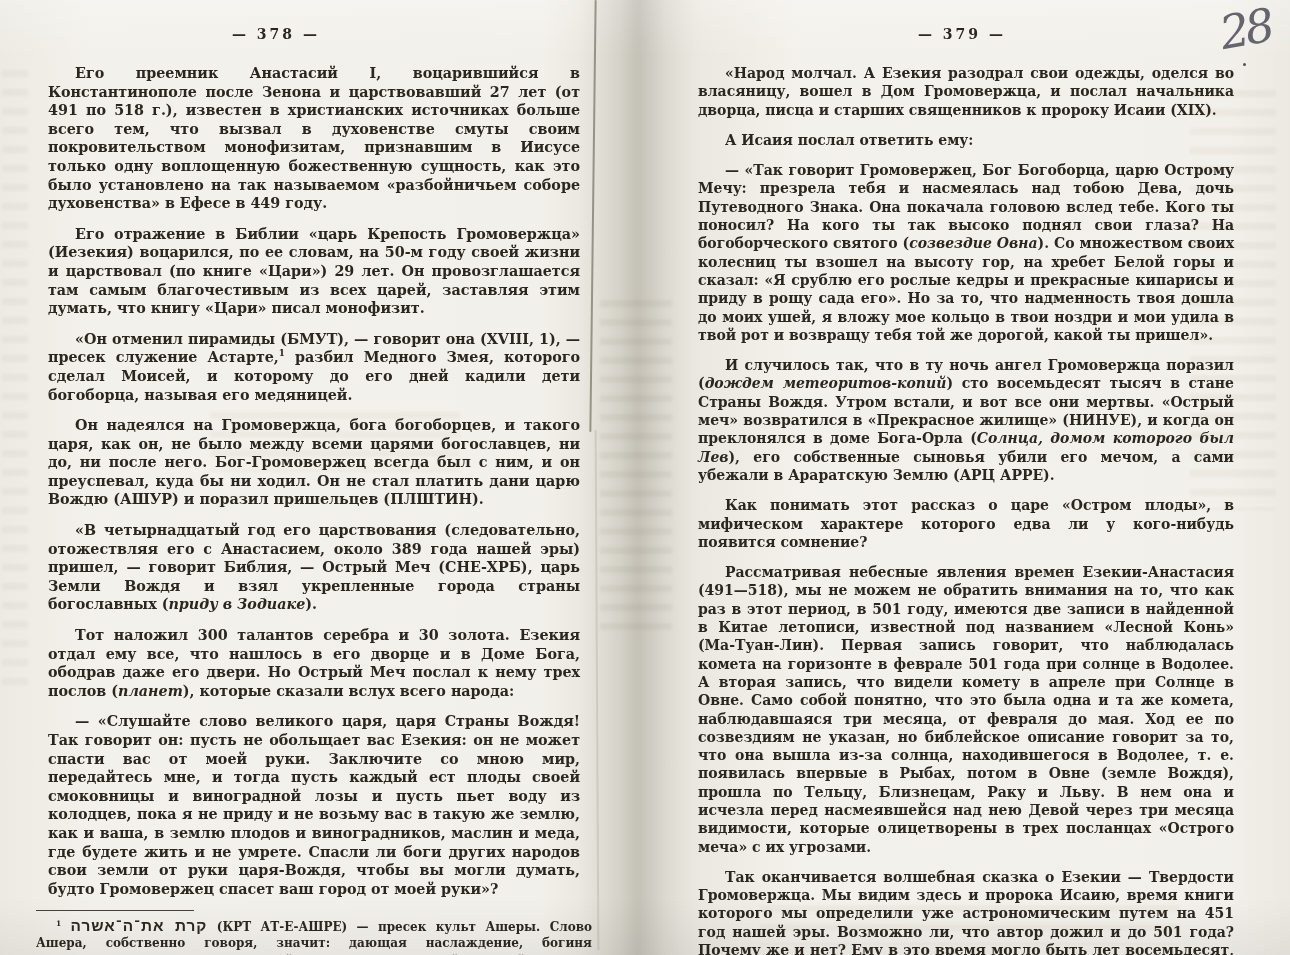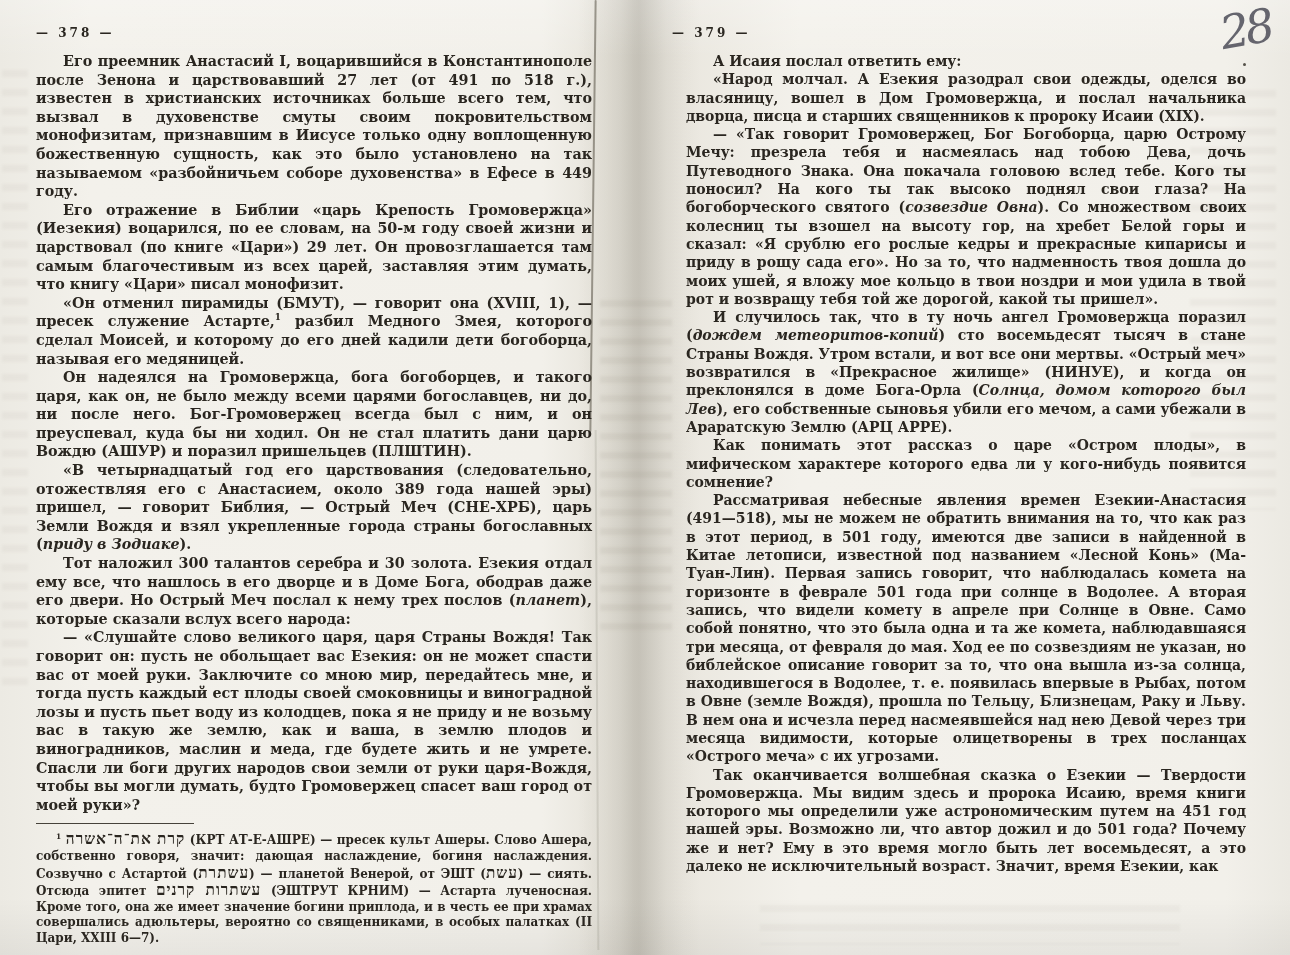--- a/index.html
+++ b/index.html
@@ -10,30 +10,30 @@
       linear-gradient(90deg,#eceae3 0,#f3f1eb 7%,#f2f0ea 42%,#e6e3da 47%,#dcd9cf 49.2%,#eae7df 53%,#f3f1eb 62%,#f2f0ea 95%,#ebe9e2 100%);
     font-family:"DejaVu Serif","Liberation Serif",serif;
     color:#2a2620;
   }
   .gutter-shadow{position:absolute;left:578px;top:0;width:122px;height:955px;pointer-events:none;
     background:linear-gradient(90deg, rgba(0,0,0,0) 0, rgba(60,54,44,.08) 35%, rgba(60,54,44,.15) 50%, rgba(60,54,44,.05) 72%, rgba(0,0,0,0) 100%);}
   .page-edge{position:absolute;left:592px;top:0;width:2px;height:432px;background:rgba(88,82,70,.55);
     transform:rotate(.7deg);border-radius:2px;}
   .page-edge-low{position:absolute;left:596px;top:430px;width:2px;height:520px;background:rgba(88,82,70,.14);
     transform:rotate(-.3deg);}
-  .page-head{position:absolute;top:26px;font-size:12px;font-weight:bold;letter-spacing:3px;text-align:left;}
+  .page-head{position:absolute;top:26px;font-size:14px;font-weight:bold;letter-spacing:3px;text-align:center;}
   .head-378{left:36px;width:480px;}
   .head-379{left:672px;width:580px;}
   .col{position:absolute;top:52px;text-align:justify;font-weight:bold;}
   .col-left{left:36px;width:556px;font-size:14.3px;line-height:18.6px;}
   .col-right{left:686px;width:560px;font-size:14px;line-height:18.3px;}
-  .col p{margin:0;text-indent:27px;}
+  .col p{margin:12px;text-indent:27px;}
   .run-i{font-style:italic;font-weight:bold;}
   .run-sup{vertical-align:super;font-size:.62em;line-height:0;}
-  .run-he{font-family:Liberation Serif, serif;font-size:1.28em;font-weight:bold;letter-spacing:1px;}
+  .run-he{font-family:Liberation Sans, sans-serif;font-size:1.28em;font-weight:bold;letter-spacing:1px;}
   .footnote-sep{border:0;border-top:1.6px solid #46423a;width:158px;margin:9px 0 7px 0;}
   .footnote{font-size:12px;line-height:15.6px;font-weight:bold;text-align:justify;}
   .footnote p{text-indent:20px;margin:0;}
   .handwritten{position:absolute;left:1220px;top:2px;font-size:46px;font-style:italic;
     color:rgba(70,70,82,.82);transform:rotate(-10deg);font-family:"DejaVu Serif",serif;font-weight:normal;letter-spacing:-4px;}
   .ink-dot{position:absolute;left:1243px;top:63px;width:3px;height:3px;border-radius:50%;background:#55524a;}
   .smudge{position:absolute;pointer-events:none;filter:blur(1.6px);
     background:repeating-linear-gradient(180deg, rgba(122,114,96,.17) 0 7px, rgba(0,0,0,0) 7px 19px);}
 </style>
 </head>
@@ -64,22 +64,22 @@
     <p><span>«В четырнадцатый год его царствования (следовательно, отожествляя его с Анастасием, около 389 года нашей эры) пришел, — говорит Библия, — Острый Меч (СНЕ-ХРБ), царь Земли Вождя и взял укрепленные города страны богославных (</span><span class="run-i">приду в Зодиаке</span><span>).</span></p>
     <p><span>Тот наложил 300 талантов серебра и 30 золота. Езекия отдал ему все, что нашлось в его дворце и в Доме Бога, ободрав даже его двери. Но Острый Меч послал к нему трех послов (</span><span class="run-i">планет</span><span>), которые сказали вслух всего народа:</span></p>
     <p><span>— «Слушайте слово великого царя, царя Страны Вождя! Так говорит он: пусть не обольщает вас Езекия: он не может спасти вас от моей руки. Заключите со мною мир, передайтесь мне, и тогда пусть каждый ест плоды своей смоковницы и виноградной лозы и пусть пьет воду из колодцев, пока я не приду и не возьму вас в такую же землю, как и ваша, в землю плодов и виноградников, маслин и меда, где будете жить и не умрете. Спасли ли боги других народов свои земли от руки царя-Вождя, чтобы вы могли думать, будто Громовержец спасет ваш город от моей руки»?</span></p>
     <hr class="footnote-sep">
     <div class="footnote">
       <p><span class="run-sup">1</span><span> </span><span class="run-he">קרת את־ה־אשרה</span><span> (КРТ АТ-Е-АШРЕ) — пресек культ Ашеры. Слово Ашера, собственно говоря, значит: дающая наслаждение, богиня наслаждения. Созвучно с Астартой (</span><span class="run-he">עשתרת</span><span>) — планетой Венерой, от ЭШТ (</span><span class="run-he">עשת</span><span>) — сиять. Отсюда эпитет </span><span class="run-he">עשתרות קרנים</span><span> (ЭШТРУТ КРНИМ) — Астарта лученосная. Кроме того, она же имеет значение богини приплода, и в честь ее при храмах совершались адюльтеры, вероятно со священниками, в особых палатках (II Цари, XXIII 6—7).</span></p>
     </div>
   </div>
 
   <div class="col col-right">
+    <p><span>«Народ молчал. А Езекия разодрал свои одежды, оделся во власяницу, вошел в Дом Громовержца, и послал начальника дворца, писца и старших священников к пророку Исаии (XIX).</span></p>
     <p><span>А Исаия послал ответить ему:</span></p>
-    <p><span>«Народ молчал. А Езекия разодрал свои одежды, оделся во власяницу, вошел в Дом Громовержца, и послал начальника дворца, писца и старших священников к пророку Исаии (XIX).</span></p>
     <p><span>— «Так говорит Громовержец, Бог Богоборца, царю Острому Мечу: презрела тебя и насмеялась над тобою Дева, дочь Путеводного Знака. Она покачала головою вслед тебе. Кого ты поносил? На кого ты так высоко поднял свои глаза? На богоборческого святого (</span><span class="run-i">созвездие Овна</span><span>). Со множеством своих колесниц ты взошел на высоту гор, на хребет Белой горы и сказал: «Я срублю его рослые кедры и прекрасные кипарисы и приду в рощу сада его». Но за то, что надменность твоя дошла до моих ушей, я вложу мое кольцо в твои ноздри и мои удила в твой рот и возвращу тебя той же дорогой, какой ты пришел».</span></p>
     <p><span>И случилось так, что в ту ночь ангел Громовержца поразил (</span><span class="run-i">дождем метеоритов-копий</span><span>) сто восемьдесят тысяч в стане Страны Вождя. Утром встали, и вот все они мертвы. «Острый меч» возвратился в «Прекрасное жилище» (НИНУЕ), и когда он преклонялся в доме Бога-Орла (</span><span class="run-i">Солнца, домом которого был Лев</span><span>), его собственные сыновья убили его мечом, а сами убежали в Араратскую Землю (АРЦ АРРЕ).</span></p>
     <p><span>Как понимать этот рассказ о царе «Остром плоды», в мифическом характере которого едва ли у кого-нибудь появится сомнение?</span></p>
     <p><span>Рассматривая небесные явления времен Езекии-Анастасия (491—518), мы не можем не обратить внимания на то, что как раз в этот период, в 501 году, имеются две записи в найденной в Китае летописи, известной под названием «Лесной Конь» (Ма-Туан-Лин). Первая запись говорит, что наблюдалась комета на горизонте в феврале 501 года при солнце в Водолее. А вторая запись, что видели комету в апреле при Солнце в Овне. Само собой понятно, что это была одна и та же комета, наблюдавшаяся три месяца, от февраля до мая. Ход ее по созвездиям не указан, но библейское описание говорит за то, что она вышла из-за солнца, находившегося в Водолее, т. е. появилась впервые в Рыбах, потом в Овне (земле Вождя), прошла по Тельцу, Близнецам, Раку и Льву. В нем она и исчезла перед насмеявшейся над нею Девой через три месяца видимости, которые олицетворены в трех посланцах «Острого меча» с их угрозами.</span></p>
     <p><span>Так оканчивается волшебная сказка о Езекии — Твердости Громовержца. Мы видим здесь и пророка Исаию, время книги которого мы определили уже астрономическим путем на 451 год нашей эры. Возможно ли, что автор дожил и до 501 года? Почему же и нет? Ему в это время могло быть лет восемьдесят, а это далеко не исключительный возраст. Значит, время Езекии, как</span></p>
   </div>
 
 </div>
 
 </body></html>

